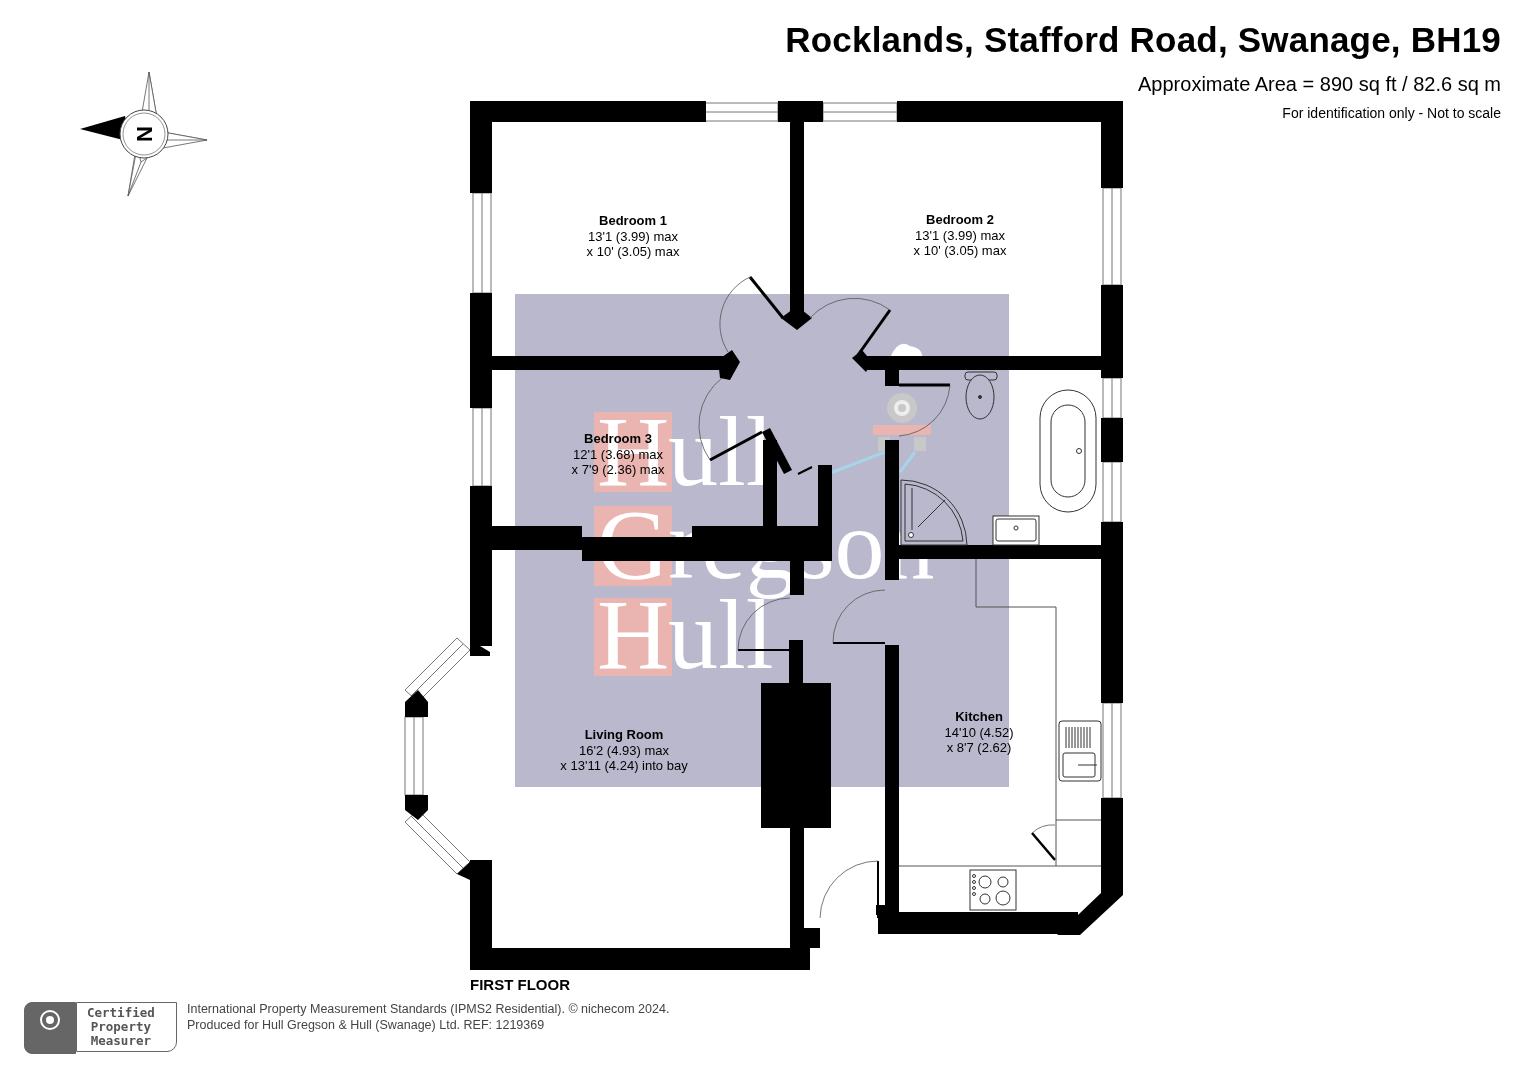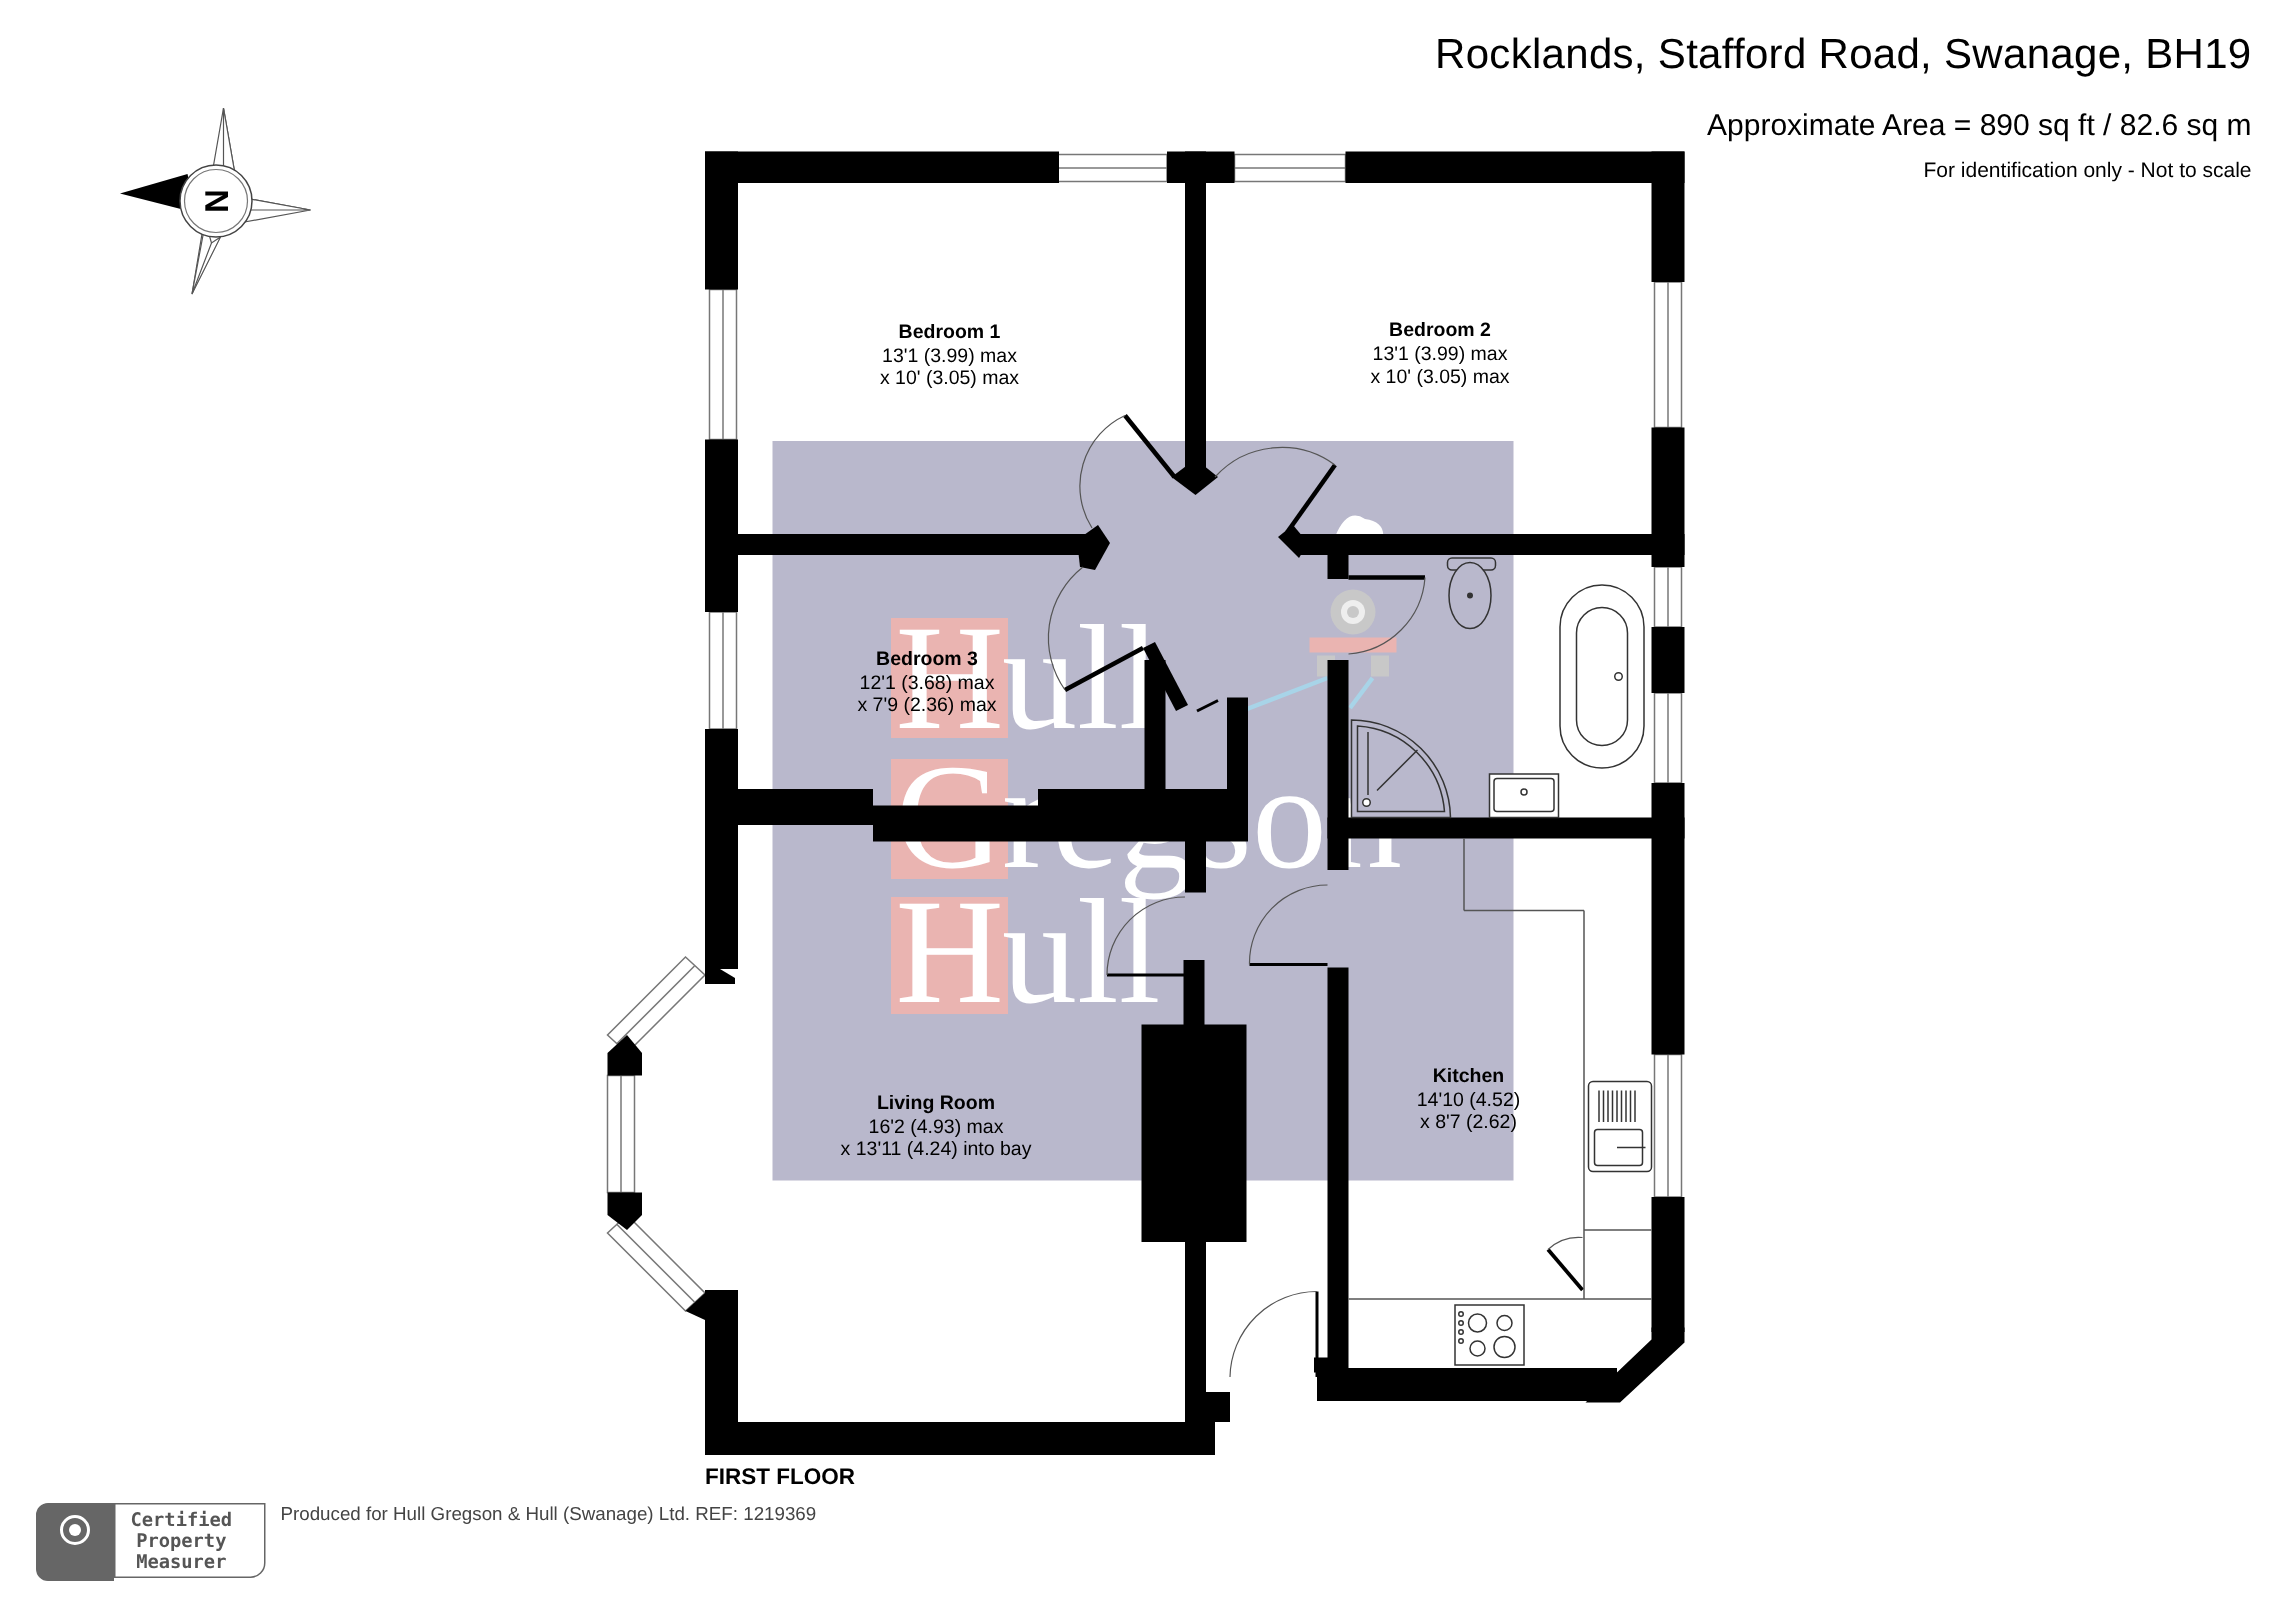--- a/index.html
+++ b/index.html
@@ -1,17 +1,17 @@
 <!DOCTYPE html>
 <html><head>
 <meta charset="utf-8">
 <style>
   html, body { margin: 0; padding: 0; background: #ffffff; }
   body { width: 1527px; height: 1080px; position: relative; overflow: hidden; font-family: "Liberation Sans", sans-serif; color: #000; }
-  .title { position: absolute; right: 26px; top: 20px; font-size: 28px; font-weight: normal; letter-spacing: 0.2px; white-space: nowrap; }
+  .title { position: absolute; right: 26px; top: 20px; font-size: 35px; font-weight: bold; letter-spacing: 0.2px; white-space: nowrap; }
   .area { position: absolute; right: 26px; top: 73px; font-size: 20px; white-space: nowrap; text-align: right; }
   .note { position: absolute; right: 26px; top: 105px; font-size: 14px; white-space: nowrap; }
   .compass { position: absolute; left: 75px; top: 68px; width: 136px; height: 136px; }
   .plan { position: absolute; left: 0; top: 0; width: 1527px; height: 1080px; }
   .room-label { position: absolute; text-align: center; font-size: 13px; line-height: 15.5px; transform: translateX(-50%); white-space: nowrap; }
   .room-label .rname { font-weight: bold; }
   .floor-label { position: absolute; left: 470px; top: 976px; font-size: 15px; font-weight: bold; }
   .rics { position: absolute; left: 24px; top: 1002px; width: 154px; height: 52px; }
   .rics-dark { position: absolute; left: 0; top: 0; width: 50px; height: 50px; background: #666; border-radius: 8px 0 0 8px; border: 1px solid #666; }
   .rics-dark .rics-text { position: absolute; bottom: 5px; left: 0; width: 50px; text-align: right; color: #fff; font-family: "Liberation Serif", serif; font-weight: bold; font-size: 16px; padding-left: 42px; }
@@ -275,14 +275,15 @@
   <div class="rics-box">
     <div class="cpm">
       <div>Certified</div>
       <div>Property</div>
       <div>Measurer</div>
     </div>
   </div>
 </div>
 
 <div class="footer">
+  <div>International Property Measurement Standards (IPMS2 Residential).   © nichecom 2024.</div>
   <div>Produced for Hull Gregson &amp; Hull (Swanage) Ltd.   REF:  1219369</div>
 </div>
 
 </body></html>

